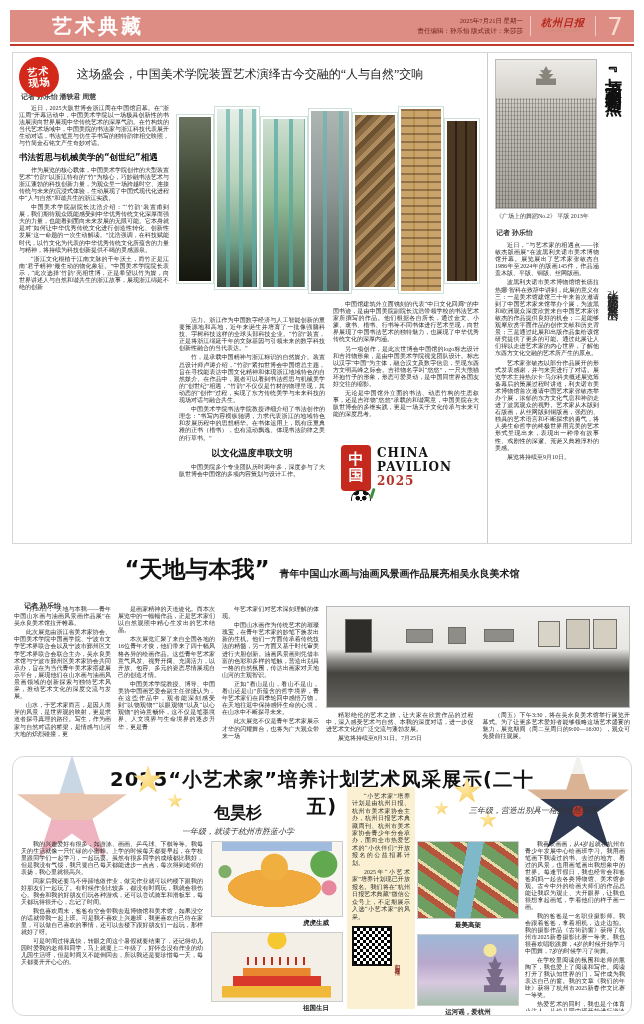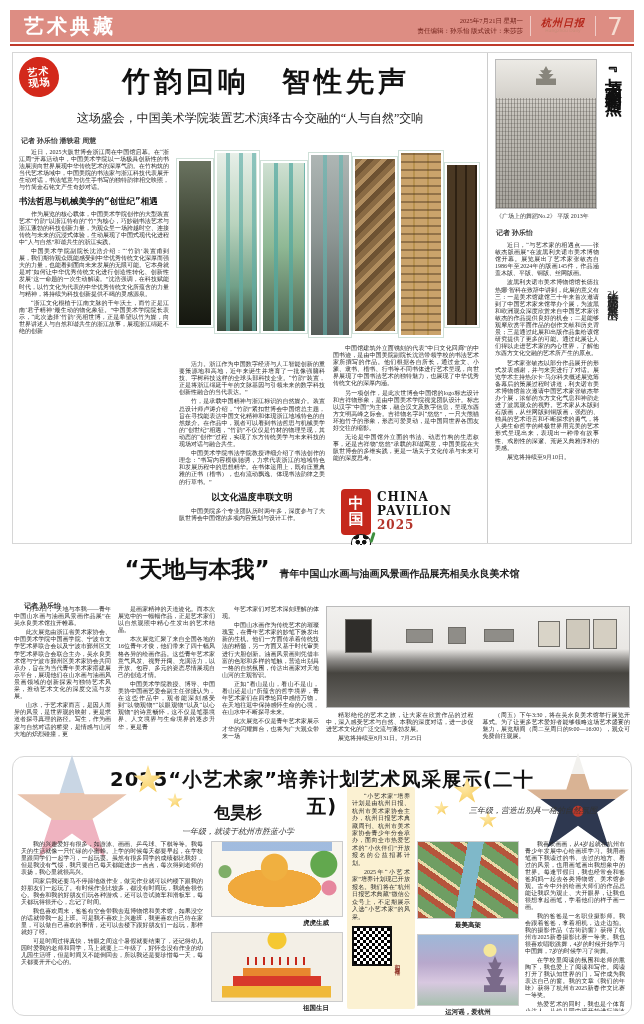--- a/index.html
+++ b/index.html
@@ -2,21 +2,21 @@
 <html><head>
 <meta charset="utf-8">
 <style>
   html,body{margin:0;padding:0;background:#efefef;}
   .page{position:relative;width:644px;height:1024px;background:#fff;margin:0 auto;overflow:hidden;
         font-family:"Liberation Serif","DejaVu Serif",serif;color:#1c1c1c;}
   [data-interactable]{box-sizing:border-box;}
 
   
   .topbar{position:absolute;left:10px;right:10px;top:10px;height:32px;background:#dd8d83;
-          display:flex;align-items:center;}
+          display:flex;align-items:center;padding-left:28px;}
   .sec-title{color:#fff;font-family:"DejaVu Sans","Liberation Sans",sans-serif;font-weight:bold;
              font-size:20px;letter-spacing:3px;margin-left:14px;}
   .topbar-right{margin-left:auto;display:flex;align-items:center;height:100%;}
   .pubinfo{text-align:right;font-size:6.5px;color:#6e1f17;line-height:1.6;margin-right:7px;}
   .tb-div{width:1px;height:20px;background:rgba(255,255,255,.55);}
   .masthead{width:64px;text-align:center;line-height:1;}
   .masthead .cn{color:#b5281c;font-weight:bold;font-style:italic;font-size:10px;
                 font-family:"DejaVu Serif",serif;letter-spacing:1px;}
   .masthead .en{color:#c98b78;font-size:4.5px;font-family:"DejaVu Sans",sans-serif;margin-top:1px;}
   .pagenum{width:38px;text-align:center;font-size:25px;color:#f6ddd2;
@@ -213,21 +213,20 @@
   </div>
   <div class="redline" data-interactable="false"></div>
 
   <div class="band-top" data-interactable="false">
 
     <div class="a1" data-interactable="false">
       <div class="badge" data-interactable="false">
         <span data-interactable="false">艺术</span>
         <span data-interactable="false">现场</span>
       </div>
-      <div class="headline" data-interactable="false">竹韵回响　智性先声</div>
       <div class="deck" data-interactable="false">这场盛会，中国美术学院装置艺术演绎古今交融的“人与自然”交响</div>
       <div class="byline" data-interactable="false">记者 孙乐怡 潘轶君 周慧</div>
 
       <div class="a1cols" data-interactable="false">
         <div class="c-1" data-interactable="false">
           <div class="tcol" data-interactable="false">
               <p>近日，2025大阪世博会浙江周在中国馆启幕。在“浙江周”开幕活动中，中国美术学院以一场极具创新性的书法展演向世界展现中华传统艺术的深厚气韵。在竹构筑的当代艺术场域中，中国美院的书法家与浙江科技代表展开生动对话，书法笔意与仿生手书写的独特韵律相交映照，与竹简金石铭文产生奇妙对话。</p>
             </div>
           <div class="subhead1" data-interactable="false">书法哲思与机械美学的“创世纪”相遇</div>
           <div class="tcol" data-interactable="false">

